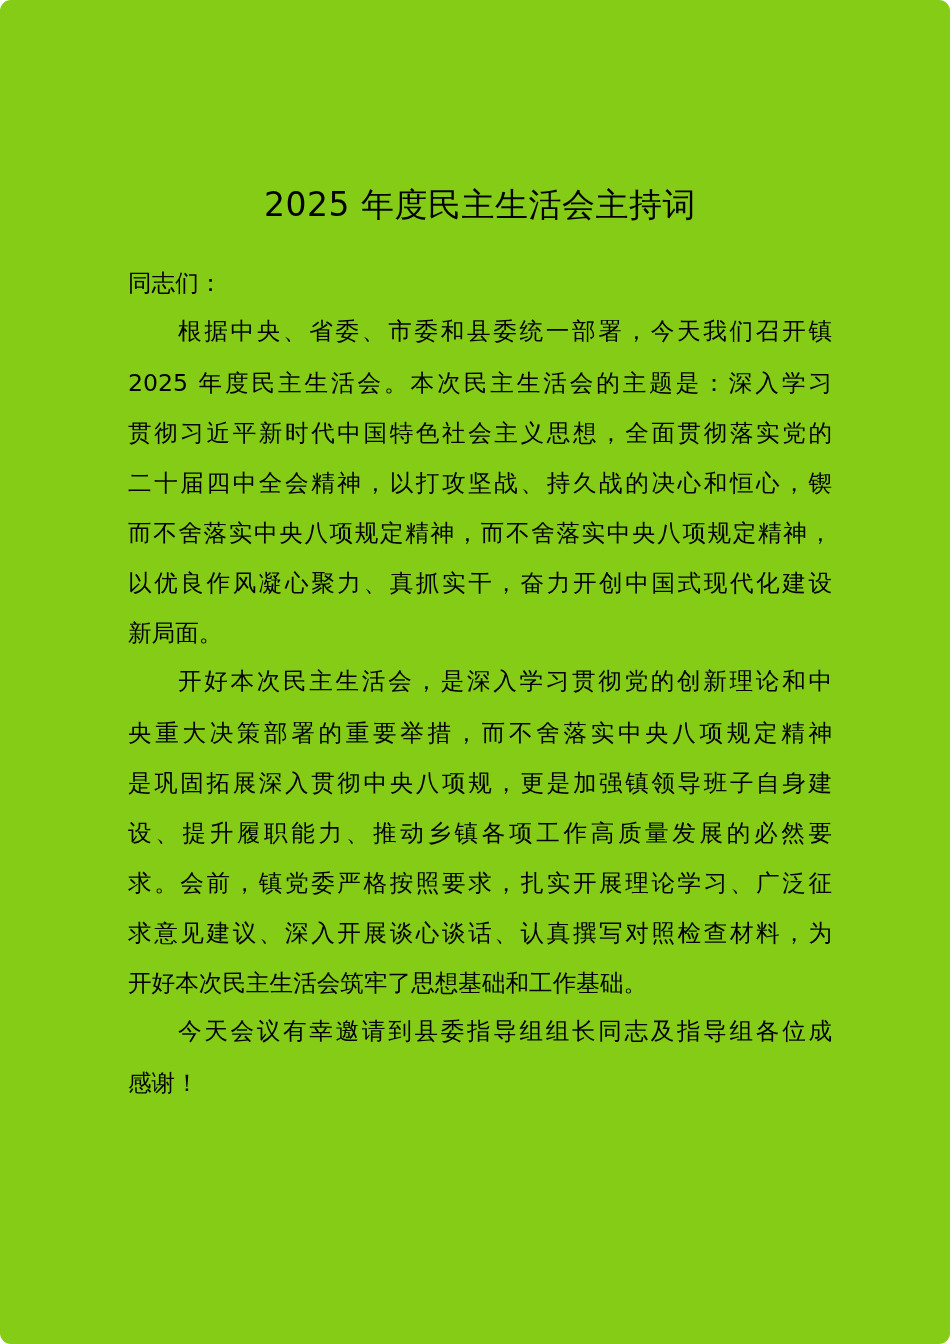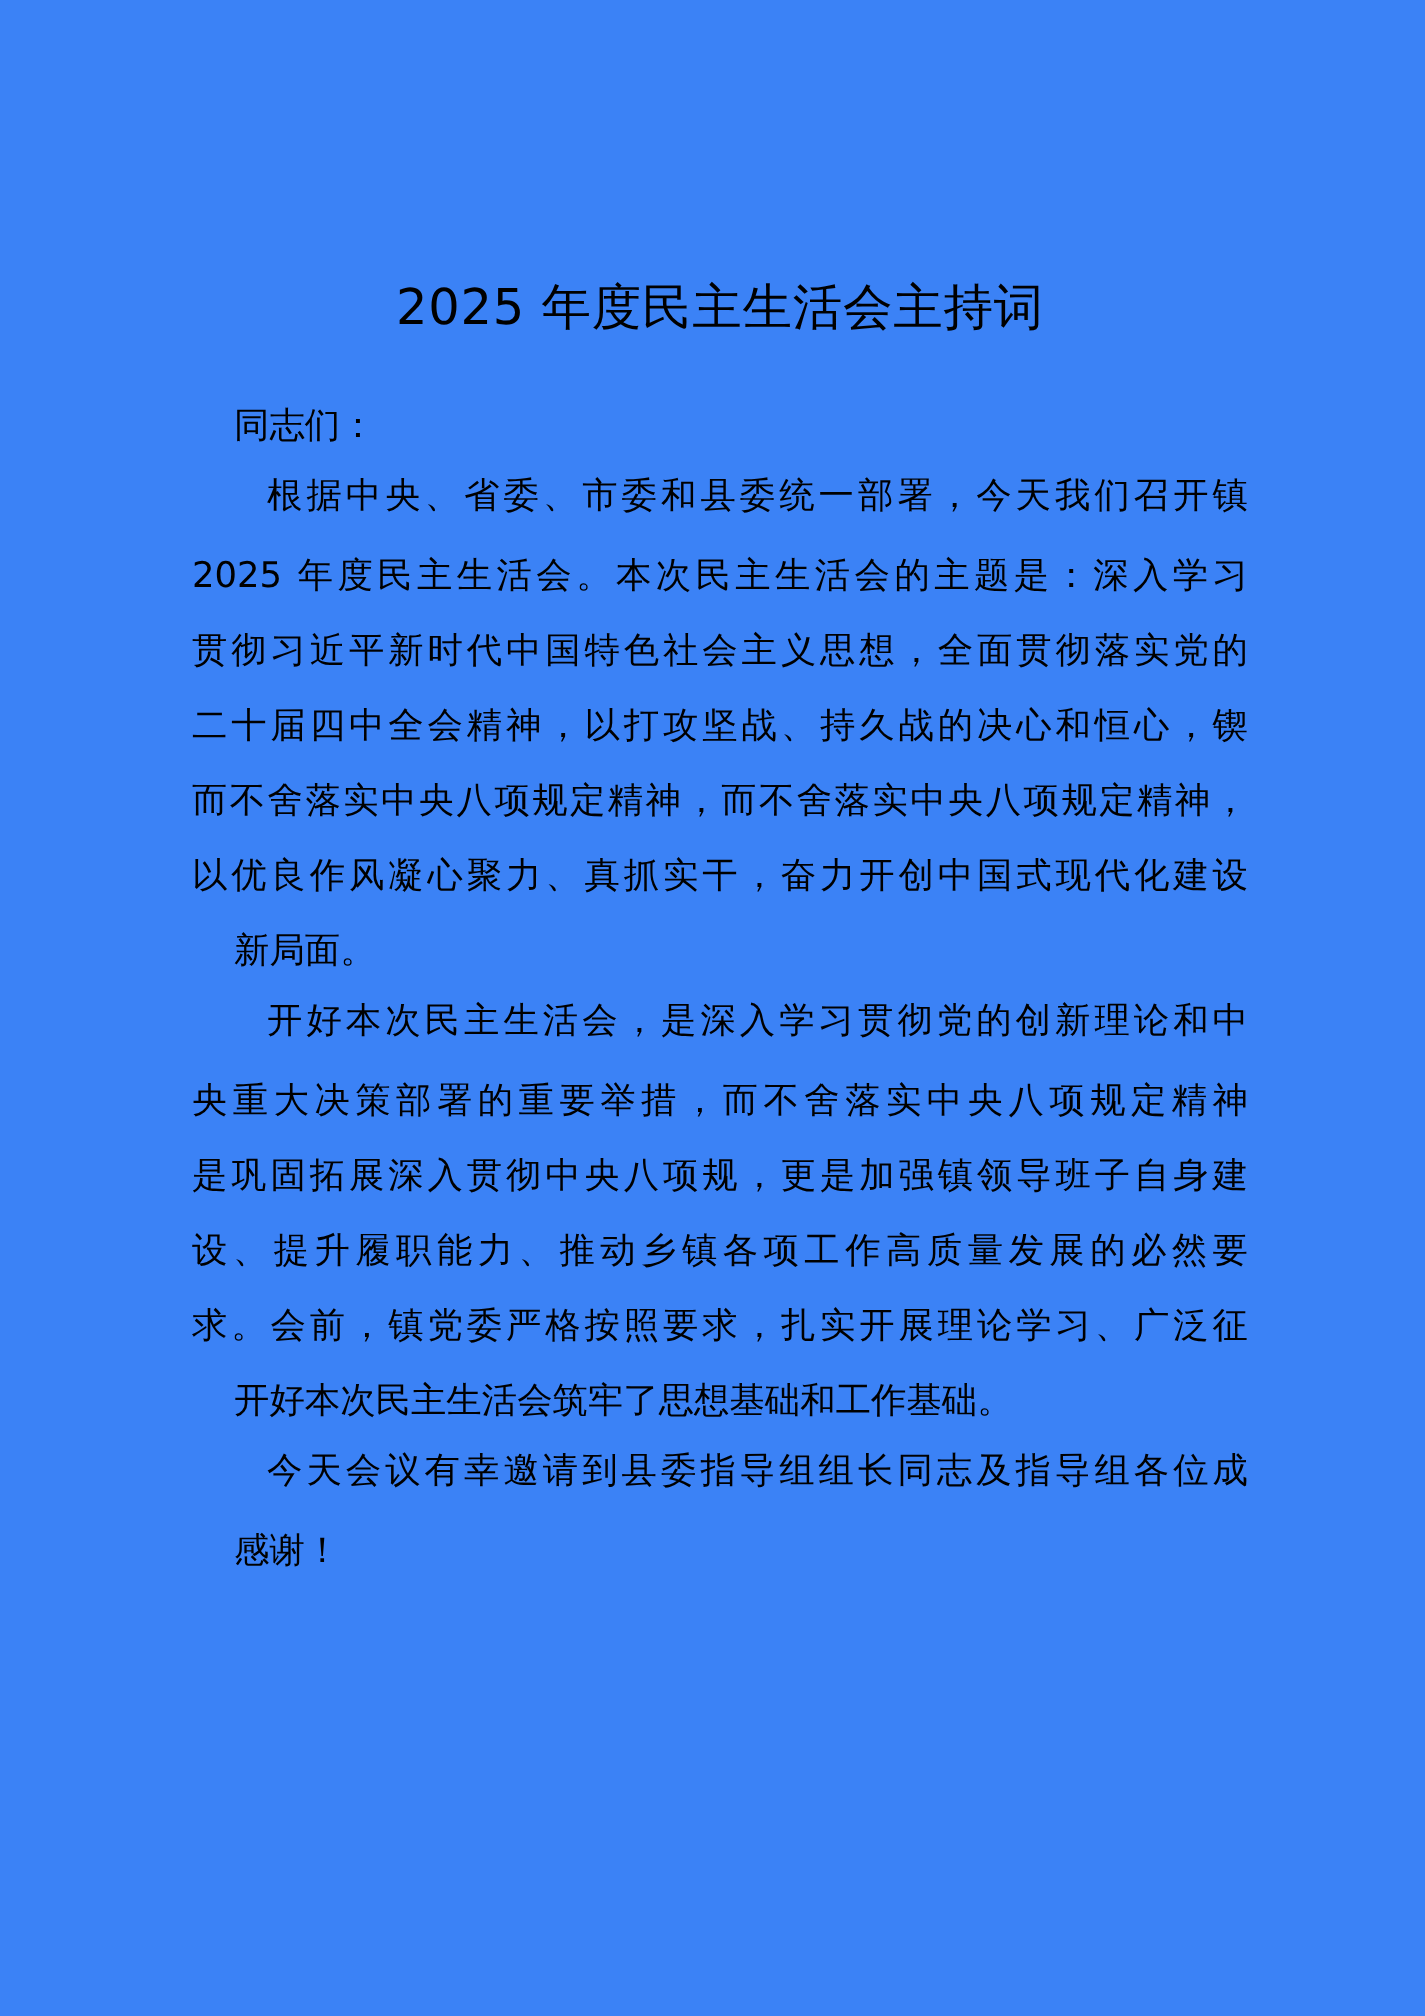--- a/index.html
+++ b/index.html
@@ -14,21 +14,22 @@
       overflow: hidden;
       font-family: "DejaVu Sans", "Liberation Sans", sans-serif;
       color: #000000;
     }
     .page {
       position: absolute;
       left: 0;
       top: 0;
       width: 950px;
       height: 1344px;
-      background: #3b82f6;
+      background: #84cc16;
+      border-radius: 11px;
     }
     .title {
       position: absolute;
       left: 0;
       top: 183px;
       width: 960px;
       text-align: center;
       font-size: 33px;
       line-height: 44px;
       letter-spacing: 0.5px;
@@ -46,21 +47,20 @@
     }
     .line {
       display: block;
       height: 50px;
       white-space: nowrap;
       text-align-last: justify;
       text-align: justify;
     }
     .line.last {
       text-align-last: left;
-      margin-left: 28px;
     }
     .indent {
       padding-left: 50px;
       font-family: Liberation Mono, monospace;
     }
   </style>
 </head>
 <body>
 
 <div class="page">
@@ -78,20 +78,21 @@
       <span class="line">以优良作风凝心聚力、真抓实干，奋力开创中国式现代化建设</span>
       <span class="line last">新局面。</span>
     </div>
 
     <div>
       <span class="line indent">开好本次民主生活会，是深入学习贯彻党的创新理论和中</span>
       <span class="line">央重大决策部署的重要举措，而不舍落实中央八项规定精神</span>
       <span class="line">是巩固拓展深入贯彻中央八项规，更是加强镇领导班子自身建</span>
       <span class="line">设、提升履职能力、推动乡镇各项工作高质量发展的必然要</span>
       <span class="line">求。会前，镇党委严格按照要求，扎实开展理论学习、广泛征</span>
+      <span class="line">求意见建议、深入开展谈心谈话、认真撰写对照检查材料，为</span>
       <span class="line last">开好本次民主生活会筑牢了思想基础和工作基础。</span>
     </div>
 
     <div>
       <span class="line indent">今天会议有幸邀请到县委指导组组长同志及指导组各位成</span>
       <span class="line last">感谢！</span>
     </div>
   </div>
 </div>
 

